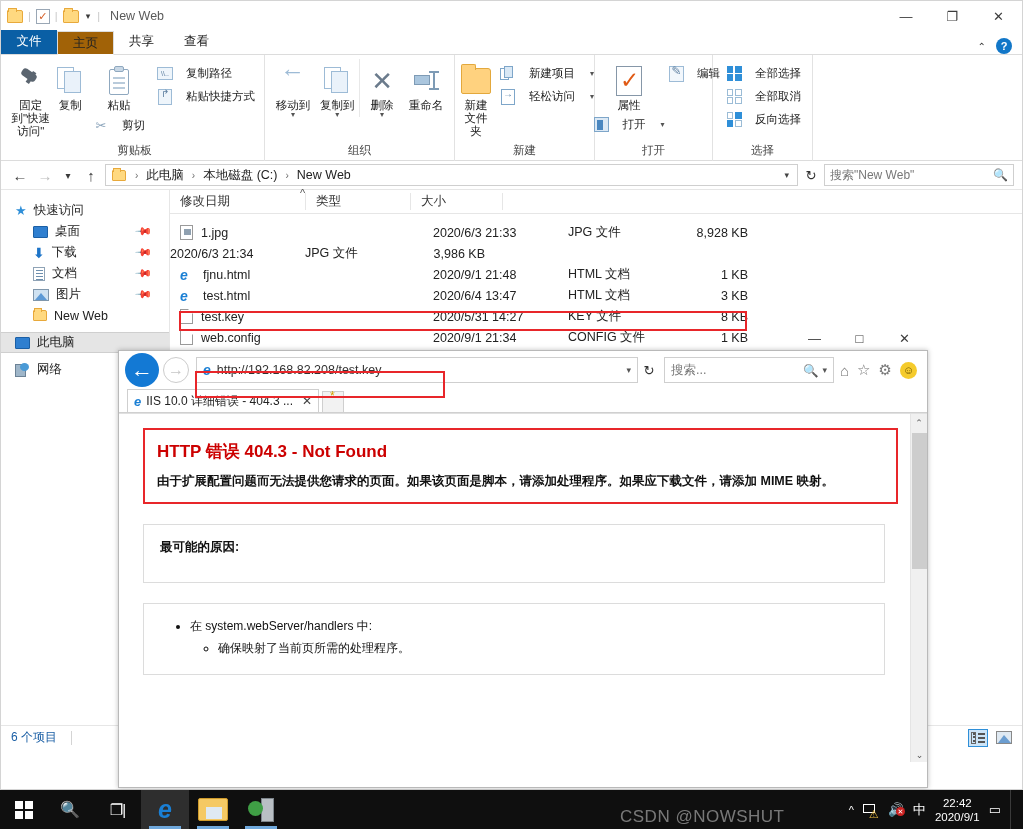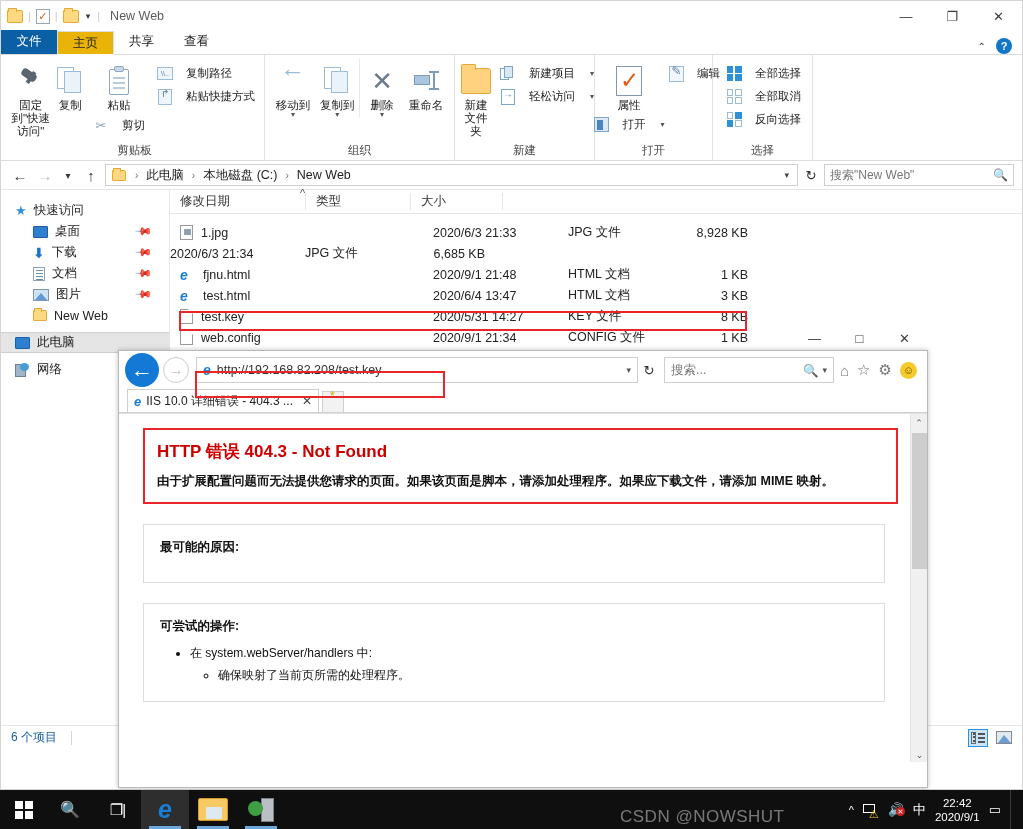--- a/index.html
+++ b/index.html
@@ -42,21 +42,21 @@
   .wincontrols div.close-btn { width: 47px; }
 
   
   .ribbon-tabs { height: 24px; display: flex; align-items: flex-end; position: relative;
                  border-bottom: 1px solid #dcdcdc; background:#fff;}
   .rtab {
     padding: 3px 15px 4px 15px; font-size: 12.5px; color: #222; cursor: default;
     height: 24px; line-height: 17px;
   }
   .rtab.file { background: #0a5fa5; color: #fff; width: 56px; text-align: center; padding: 3px 0 4px 0; }
-  .rtab.active { border: 1px solid #dcdcdc; border-bottom: 1px solid #fff; background: #eab308;
+  .rtab.active { border: 1px solid #dcdcdc; border-bottom: 1px solid #fff; background: #a16207;
                  margin-bottom: -1px; }
   .ribbon-right { margin-left: auto; display: flex; align-items: center; gap: 10px; padding-right: 10px; }
   .chev-up { font-size: 10px; color: #3a3a3a; }
   .help-circ {
     width: 16px; height: 16px; border-radius: 50%; background: #1277c8; color: #fff;
     font-size: 11px; font-weight: bold; display: flex; align-items: center; justify-content: center;
   }
 
   
   .ribbon { height: 106px; background: #fff; border-bottom: 1px solid #dcdcdc;
@@ -580,21 +580,21 @@
                 <span class="fi-jpg"></span>
                 <span>1.jpg</span>
               </span>
             <span class="fr-date">2020/6/3 21:33</span>
             <span class="fr-type">JPG 文件</span>
             <span class="fr-size">8,928 KB</span>
           </div>
           <div class="filerow">
             <span class="fr-date">2020/6/3 21:34</span>
             <span class="fr-type">JPG 文件</span>
-            <span class="fr-size">6,685 KB</span>
+            <span class="fr-size">3,986 KB</span>
           </div>
           <div class="filerow">
             <span class="fr-name">
                 <span class="fi-ie ie-e-glyph" style="font-size:14px">e</span>
                 <span>fjnu.html</span>
               </span>
             <span class="fr-date">2020/9/1 21:48</span>
             <span class="fr-type">HTML 文档</span>
             <span class="fr-size">1 KB</span>
           </div>
@@ -699,21 +699,20 @@
         <div class="err-box">
           <div class="err-title">HTTP 错误 404.3 - Not Found</div>
           <div class="err-desc">由于扩展配置问题而无法提供您请求的页面。如果该页面是脚本，请添加处理程序。如果应下载文件，请添加 MIME 映射。</div>
         </div>
 
         <div class="panel">
           <h3>最可能的原因:</h3>
         </div>
 
         <div class="panel">
-          <h3>可尝试的操作:</h3>
           <ul>
             <li>在 system.webServer/handlers 中:</li>
             <ul>
               <li>确保映射了当前页所需的处理程序。</li>
 
             </ul>
           </ul>
         </div>
       </div>
 

